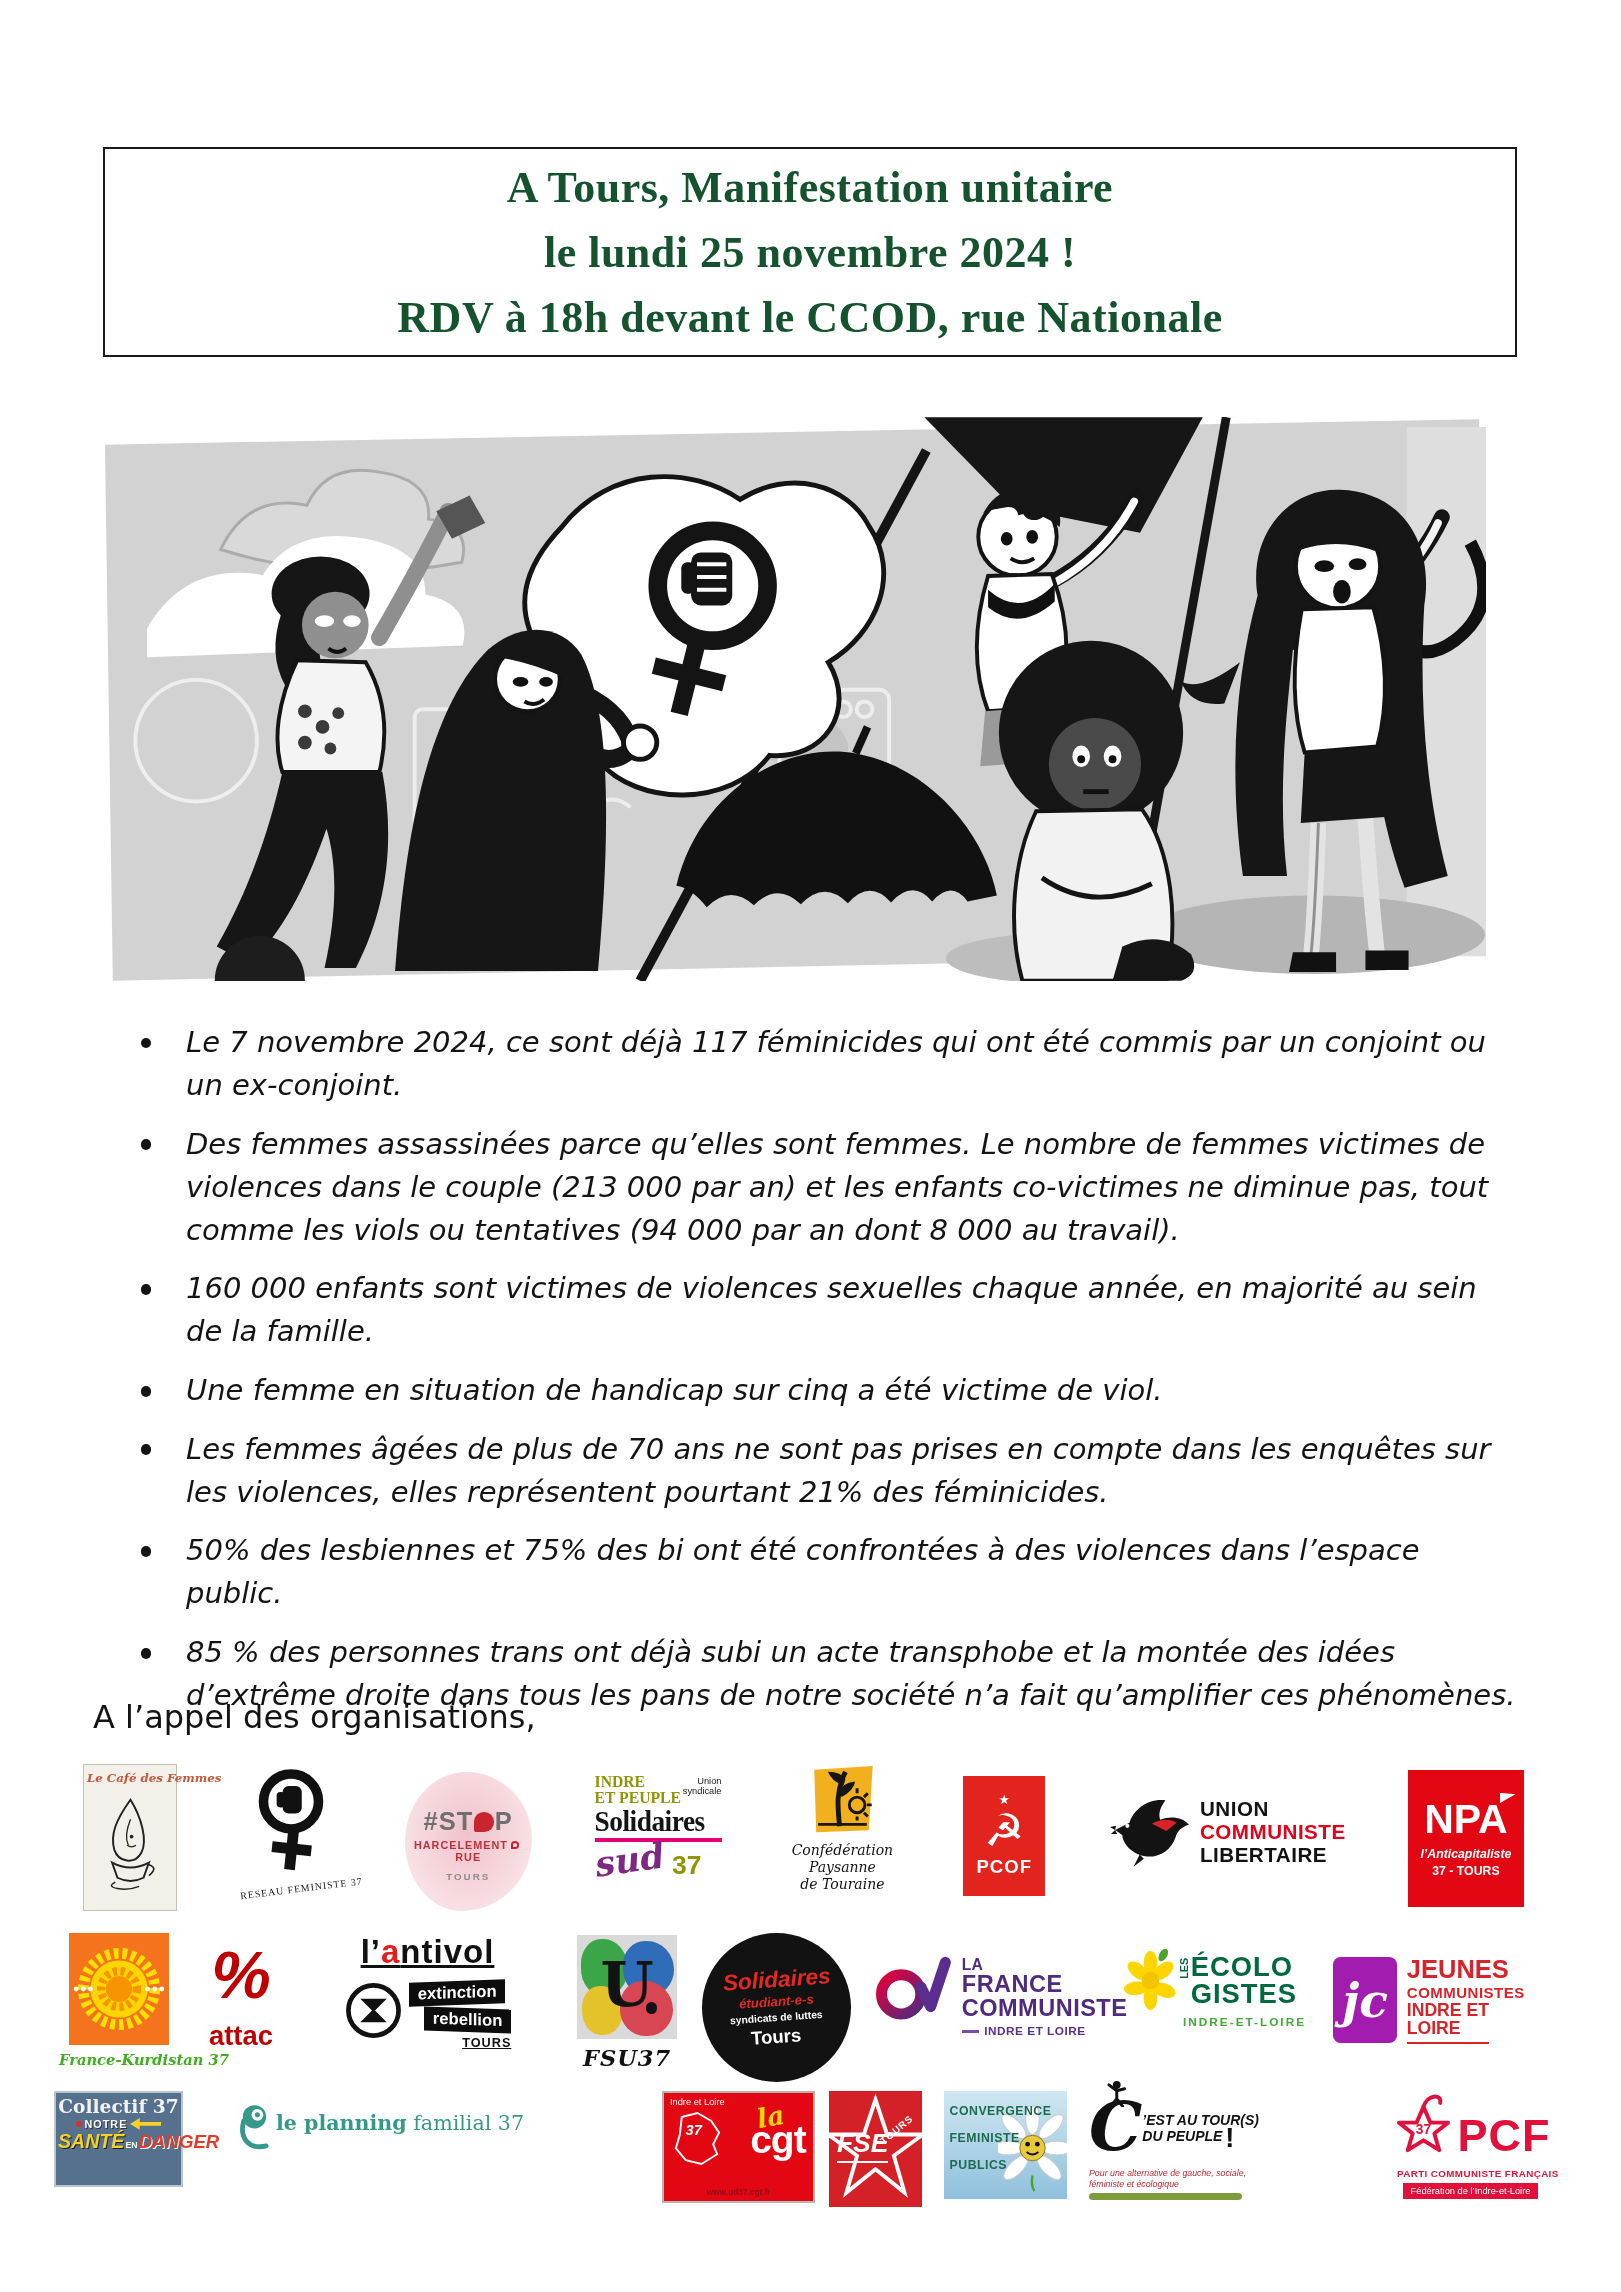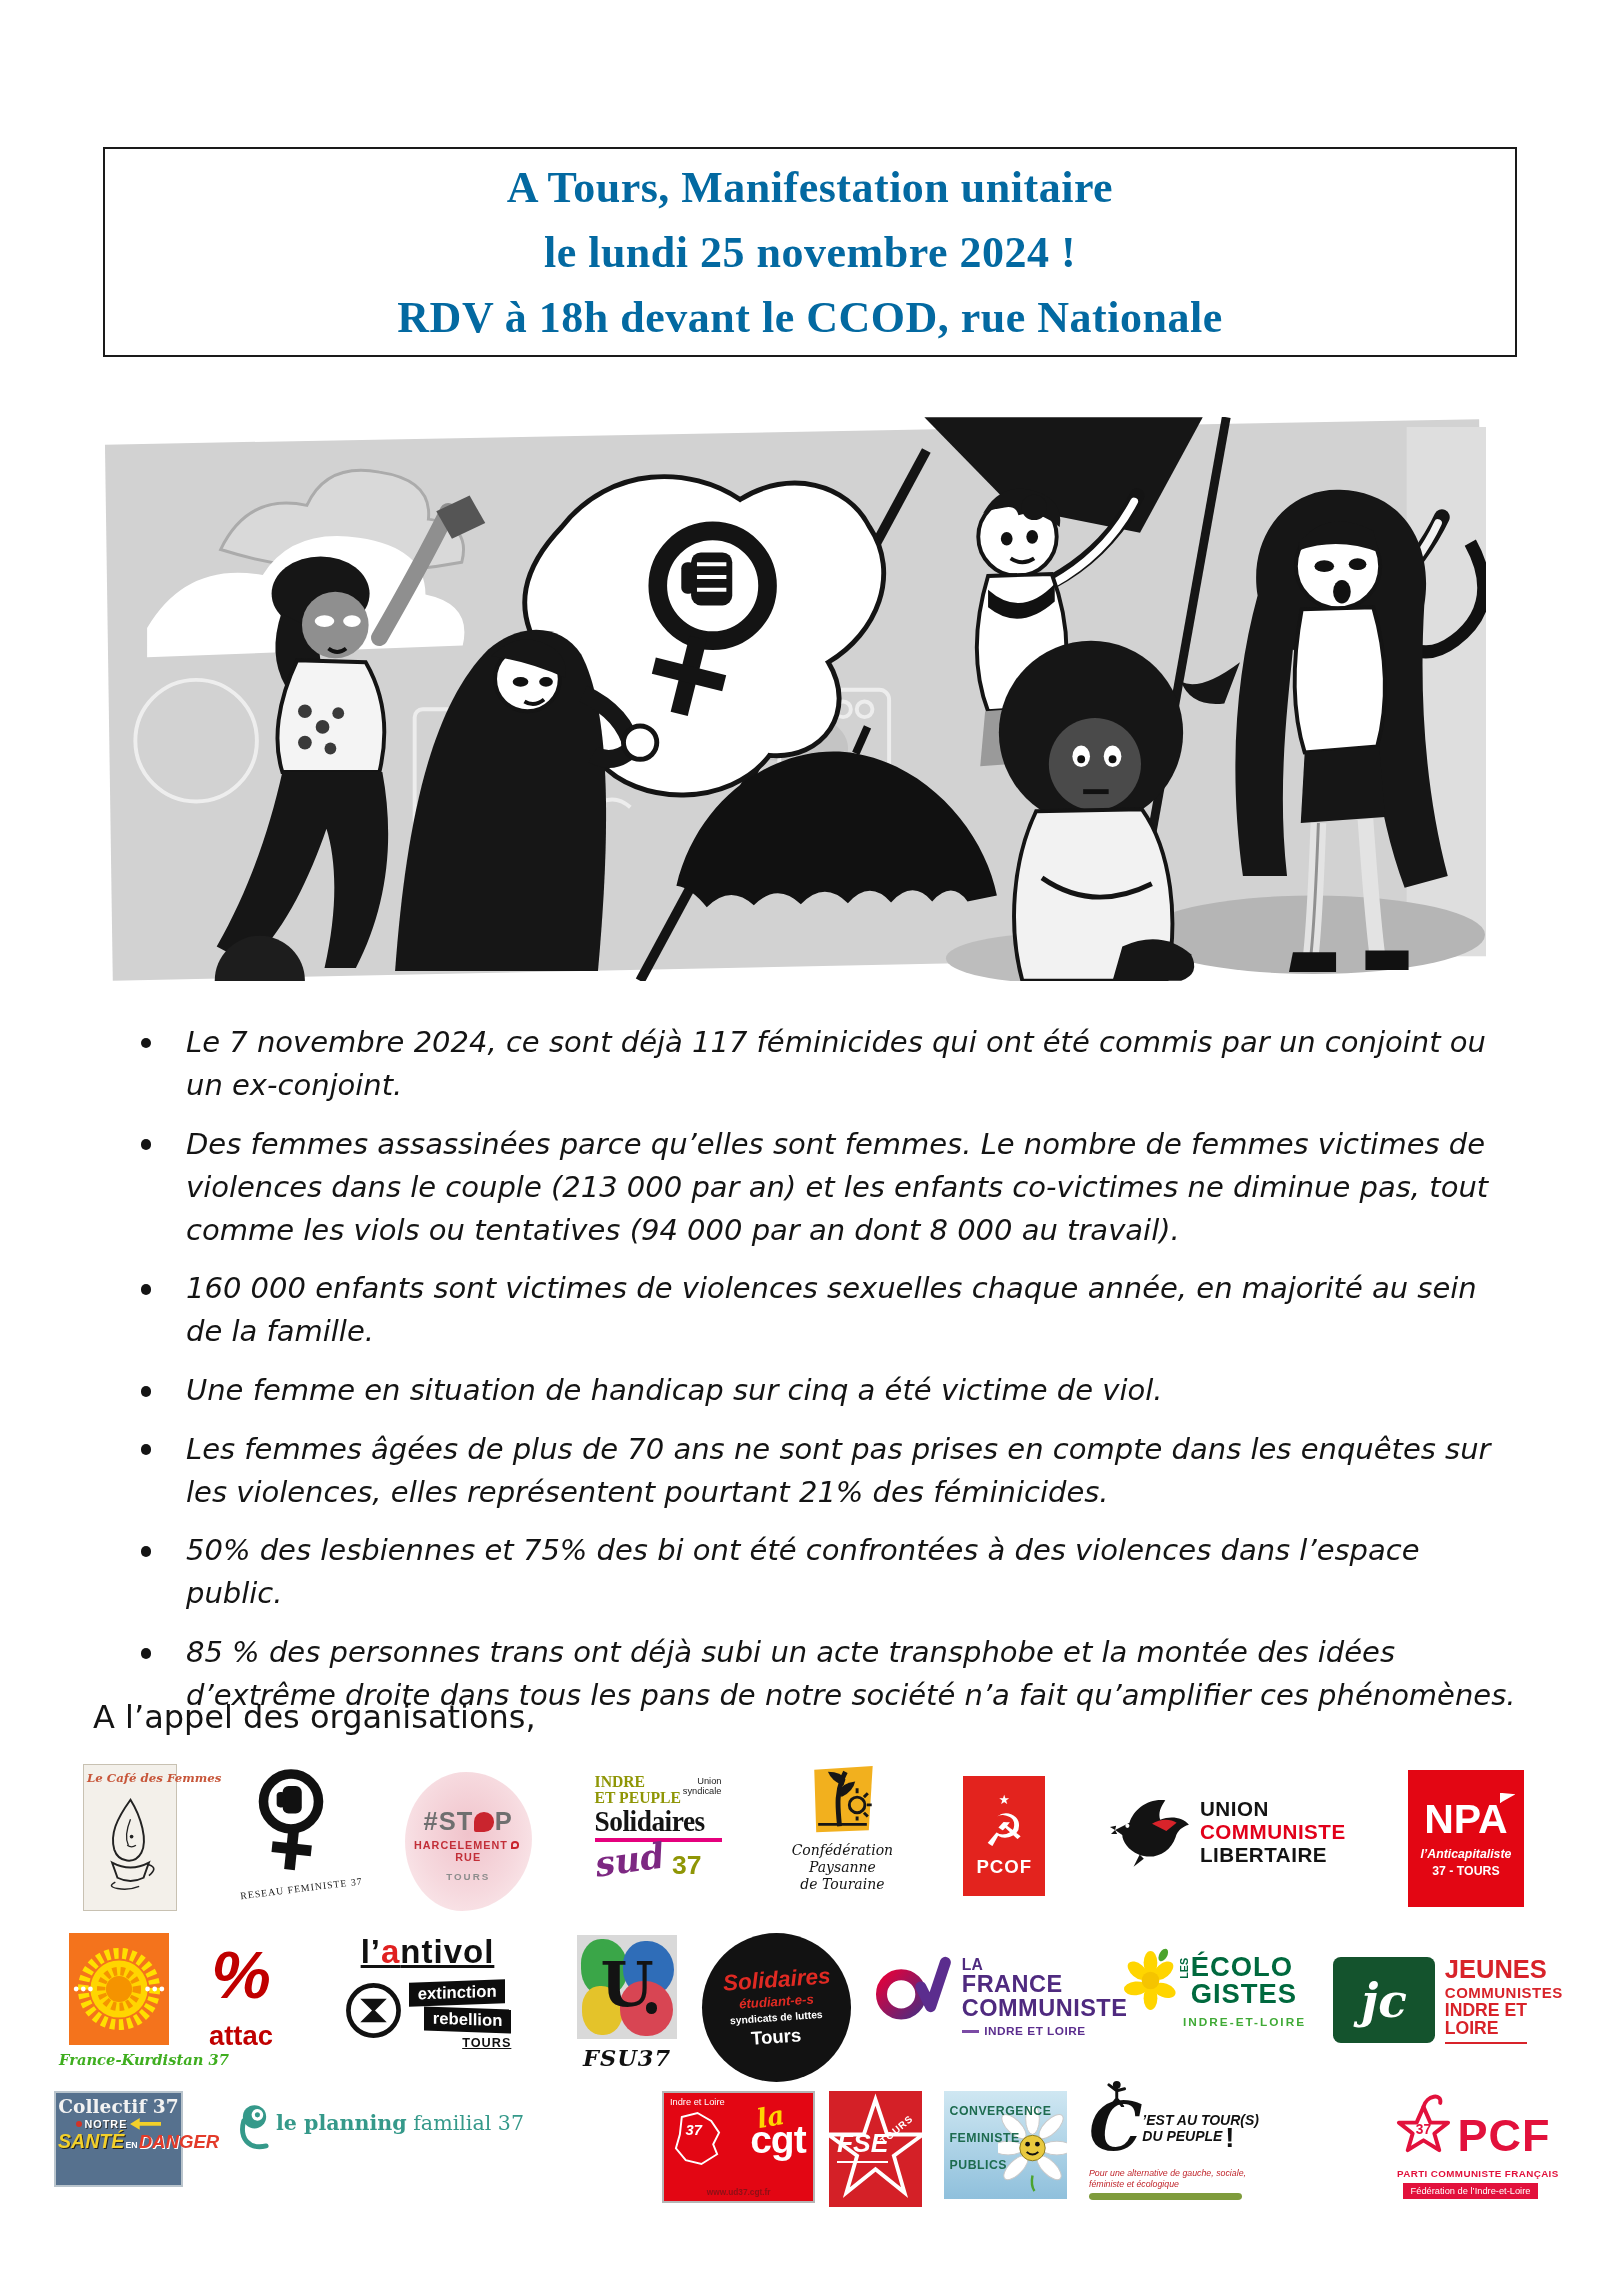--- a/index.html
+++ b/index.html
@@ -11,21 +11,21 @@
   }
 
   
   .header-box {
     position:absolute; left:103px; top:147px; width:1414px; height:210px;
     border:2px solid #1a1a1a; background:#fff;
     display:flex; flex-direction:column; align-items:center; justify-content:center;
   }
   .hline {
     font-family:"Liberation Serif", serif; font-weight:bold;
-    font-size:44px; line-height:65px; color:#0369a1; text-align:right;
+    font-size:44px; line-height:65px; color:#14532d; text-align:right;
     letter-spacing:0.5px; white-space:nowrap;
   }
 
   
   .illus { position:absolute; left:103px; top:417px; width:1383px; height:564px; }
   .illus svg { width:100%; height:100%; display:block; }
 
   
   ul.bullets { position:absolute; left:125px; top:1021px; width:1394px; list-style:none; }
   ul.bullets li {
@@ -139,21 +139,21 @@
   .lfi-sub { color:#5b2d8e; font-weight:bold; font-size:11.8px; letter-spacing:0.5px; }
 
   .ecolo { width:192px; margin-top:19.6px; }
   .ecolo-head { display:flex; align-items:flex-start; }
   .eco-flower { width:53px; height:65px; flex:none; margin-top:-5.9px; }
   .eco-les { color:#00693e; font-weight:bold; font-size:10.8px; transform:rotate(-90deg) translateX(-3.9px); transform-origin:center; width:13.7px; margin-top:9.8px; }
   .eco-big { color:#00693e; font-weight:900; font-size:27.4px; line-height:1.0; letter-spacing:1px; }
   .eco-sub { color:#3faa35; font-size:11.8px; font-weight:bold; letter-spacing:2px; margin-top:2.9px; margin-left:59px; }
 
   .jc { width:206px; display:flex; gap:9.8px; align-items:center; margin-top:23.5px; }
-  .jc-box { width:102px; height:86px; background:#14532d; border-radius:7.8px; color:#fff; font-family:"DejaVu Serif", serif; font-style:italic; font-weight:bold; font-size:47px; display:flex; align-items:center; justify-content:center; flex:none; }
+  .jc-box { width:64px; height:86px; background:#a21caf; border-radius:7.8px; color:#fff; font-family:"DejaVu Serif", serif; font-style:italic; font-weight:bold; font-size:47px; display:flex; align-items:center; justify-content:center; flex:none; }
   .jc-l1 { font-size:25.5px; font-weight:900; color:#d8232a; line-height:1; }
   .jc-l2 { font-size:15px; font-weight:bold; color:#d8232a; letter-spacing:0.5px; margin-top:2px; }
   .jc-l3,.jc-l4 { font-size:17.6px; font-weight:900; color:#d8232a; line-height:1.05; }
   .jc-line { height:2px; background:#d8232a; width:82px; margin-top:3.9px; }
 
   
   .coll { width:129px; height:96px; background:#56718e; border:2.9px solid #b9c4cc; padding:2.9px 2px; text-align:center; }
   .coll-1 { color:#f2f2f2; font-size:18.6px; font-weight:bold; font-family:"DejaVu Serif", serif; }
   .coll-2 { display:flex; align-items:center; justify-content:center; gap:2.9px; margin-top:1px; }
   .coll-dot { width:5.9px; height:5.9px; background:#d23327; border-radius:50%; }

